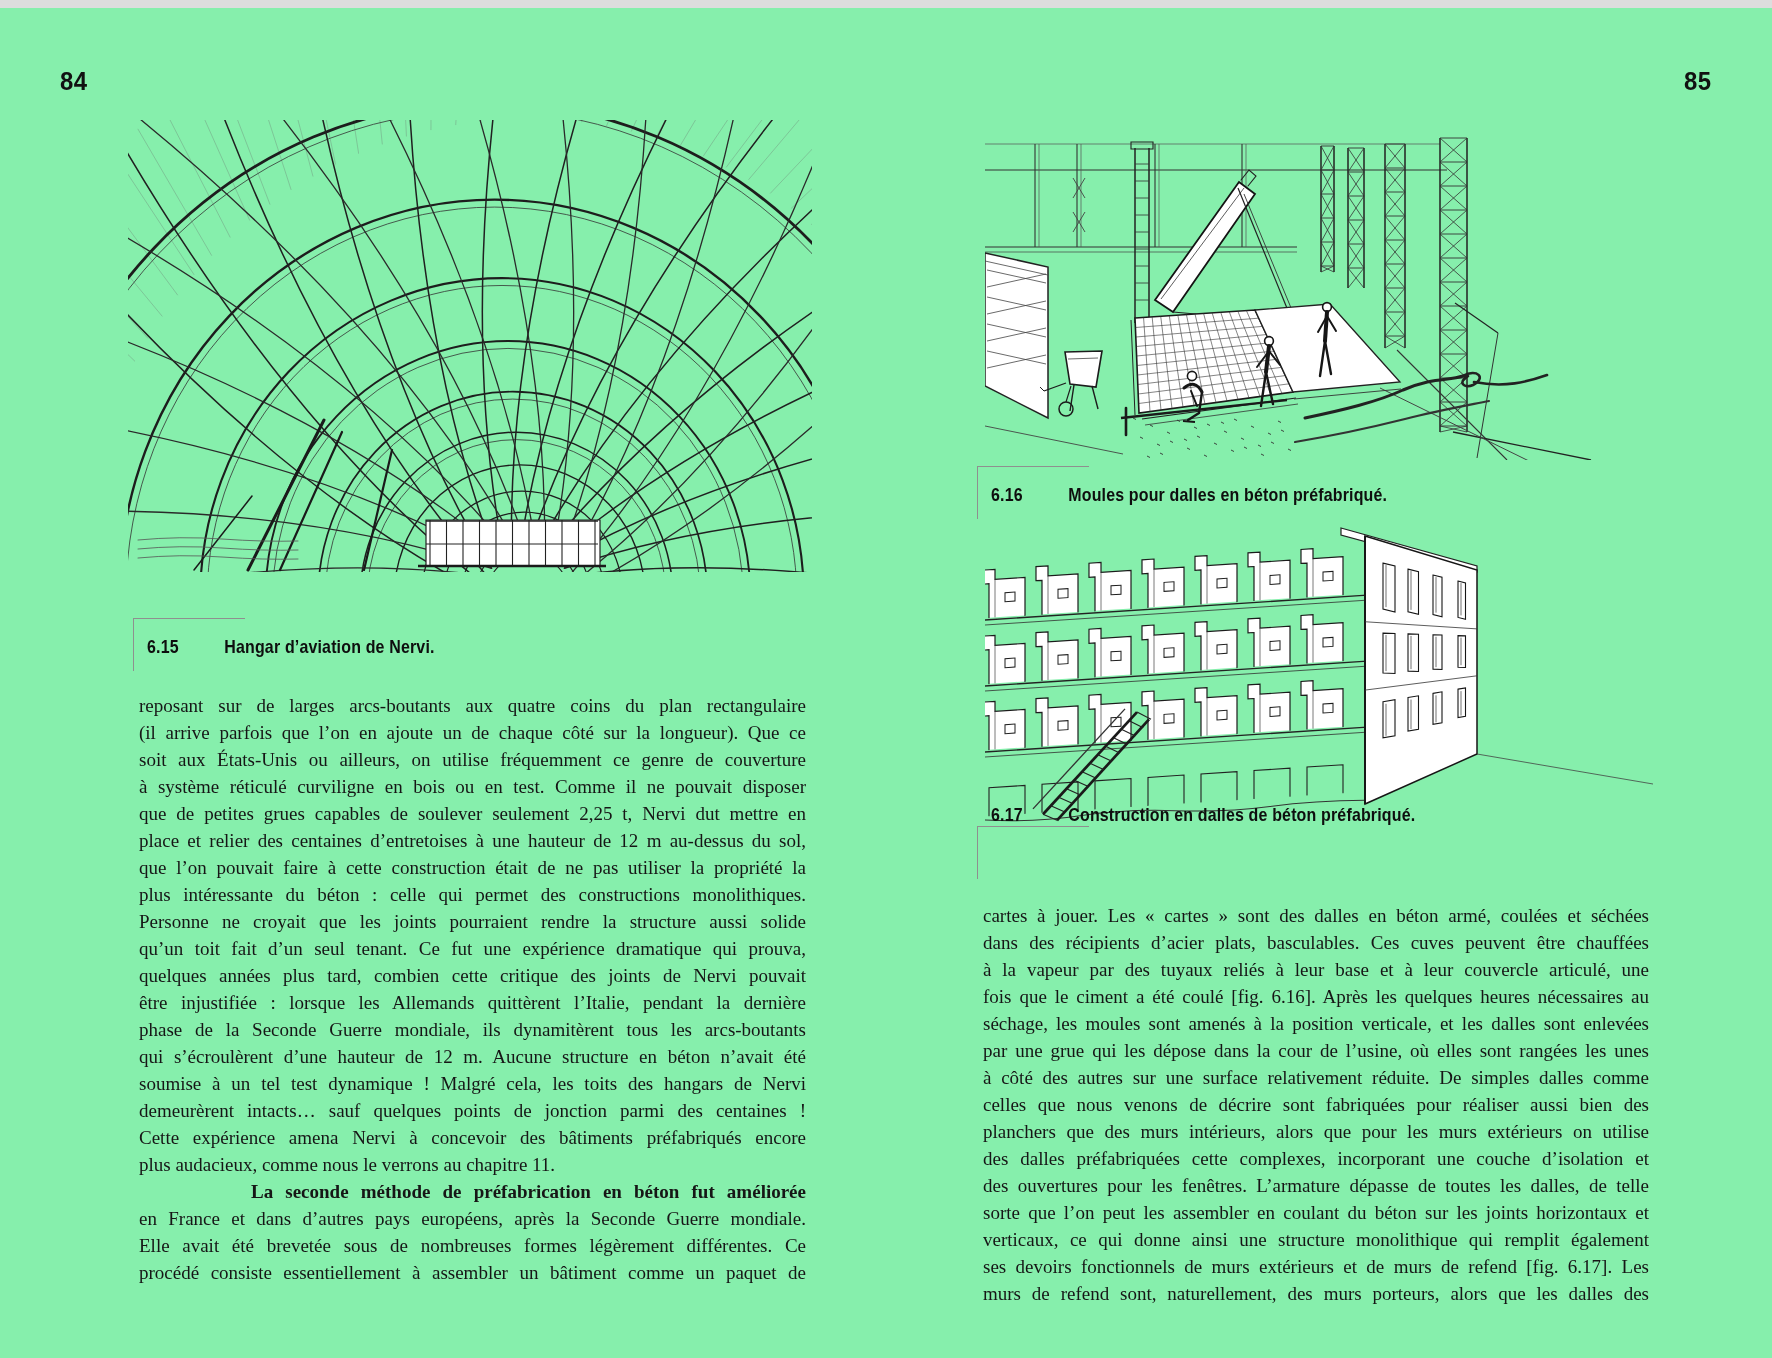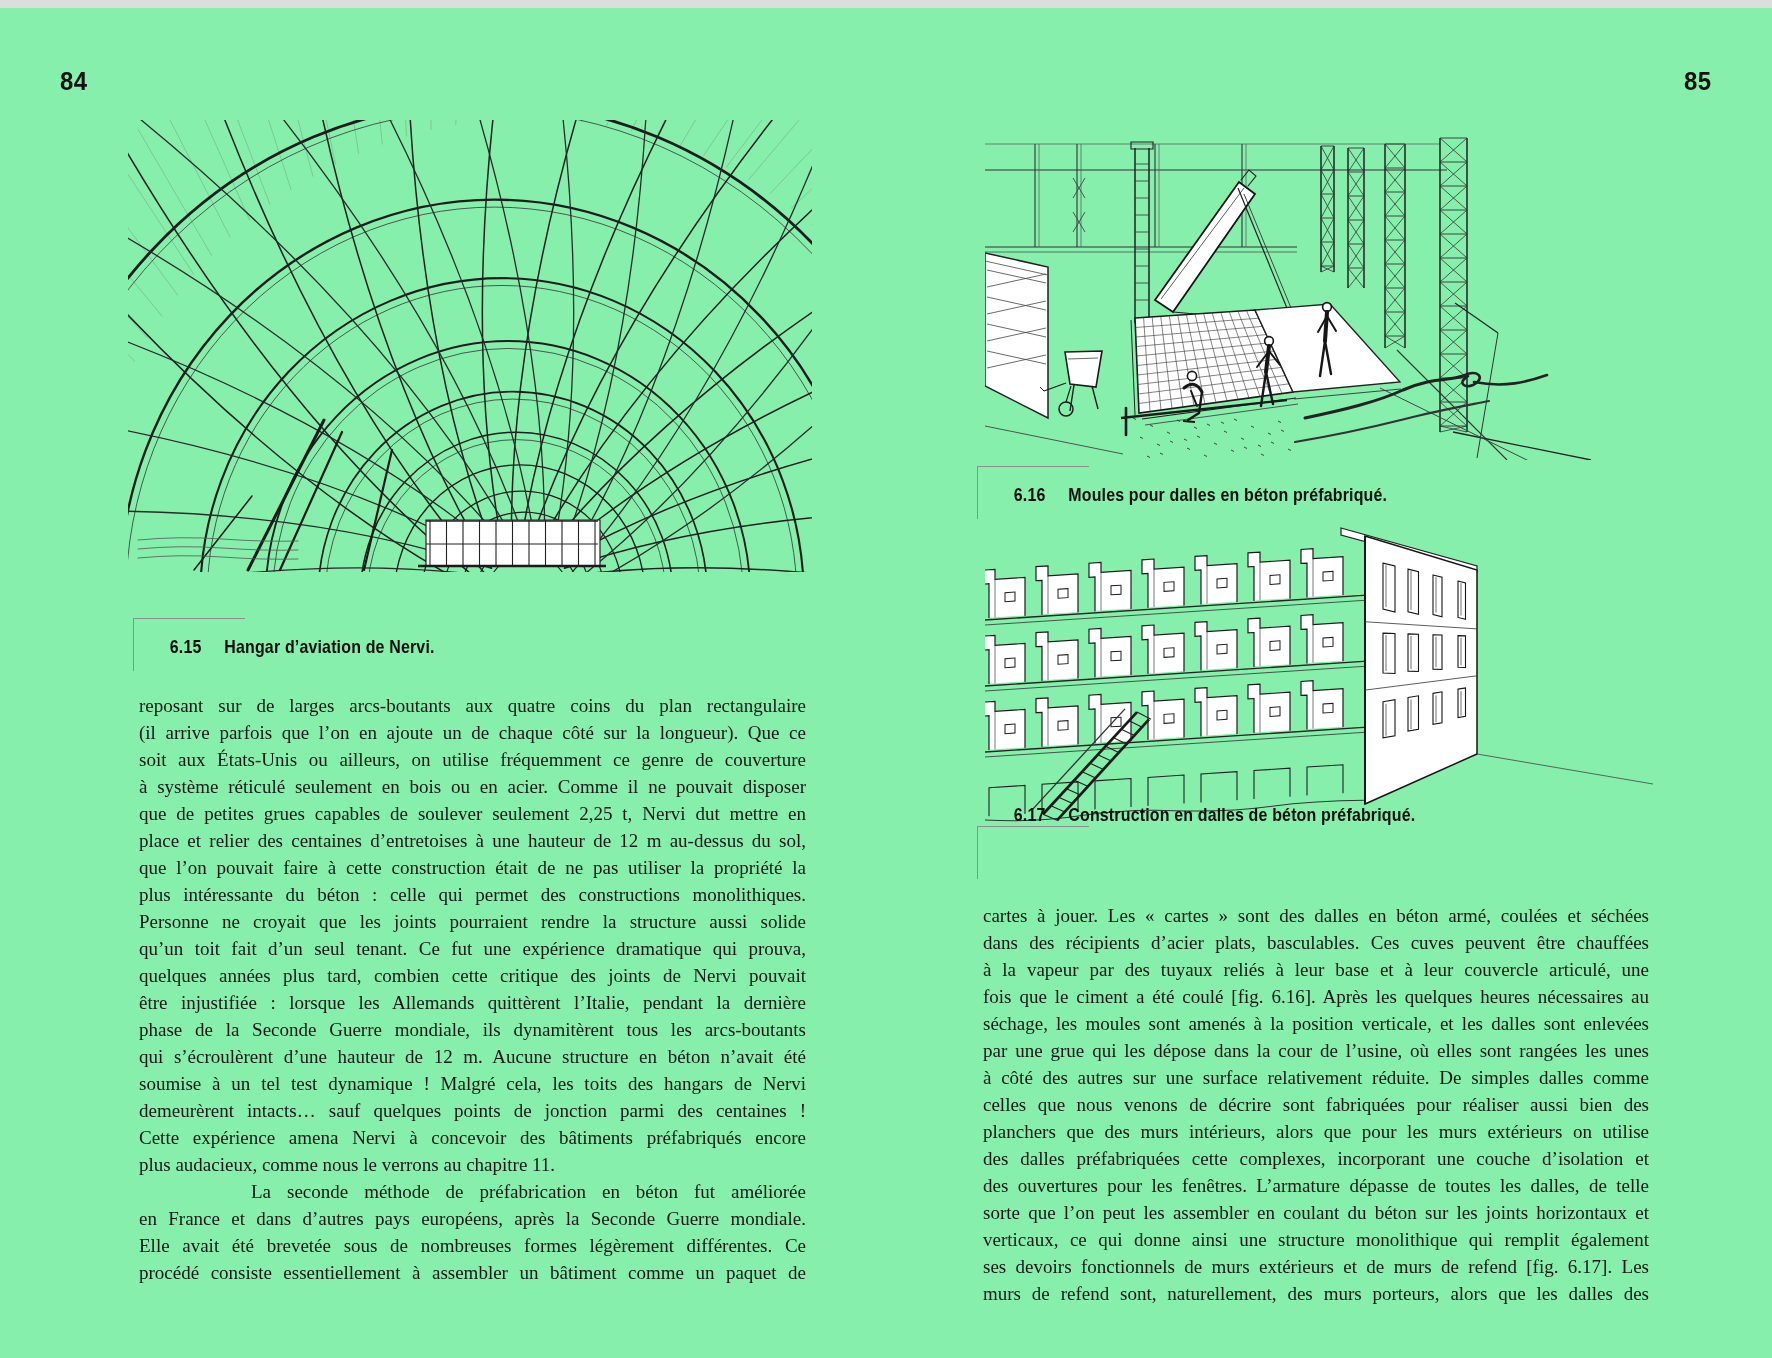--- a/index.html
+++ b/index.html
@@ -3,29 +3,29 @@
 <meta charset="utf-8">
 <style>
   html,body{margin:0;padding:0;background:#ddd;}
   .spread{position:relative;width:1772px;height:1358px;background:#86efac;margin:8px auto;overflow:hidden;padding-left:24px;}
   .page{position:absolute;inset:0;}
   .pagenum{position:absolute;font:bold 26px "Liberation Sans",sans-serif;color:#111;
            transform:scaleX(.92);transform-origin:0 0;letter-spacing:.5px;}
   .figbox{position:absolute;}
   .figbox svg{width:100%;height:100%;display:block;}
   .cap-bracket{position:absolute;border-top:1.5px solid #8f8f8f;border-left:1.5px solid #8f8f8f;}
-  .caption{position:absolute;white-space:nowrap;text-align:center;}
+  .caption{position:absolute;white-space:nowrap;}
   .cap-inner{display:inline-block;transform:scaleX(.84);transform-origin:0 50%;
              font:bold 19px "Liberation Sans",sans-serif;color:#0e0e0e;letter-spacing:.2px;}
   .cap-num{display:inline-block;width:92px;}
   .body{position:absolute;}
   .bl{height:27px;line-height:27px;font:19px "Liberation Serif",serif;color:#161616;
       text-align:justify;text-align-last:justify;overflow:visible;white-space:nowrap;}
   .bl.end{text-align-last:left;}
-  .bl.indent{padding-left:112px;}
+  .bl.indent{padding-left:112px;font-weight:bold;}
 </style>
 </head>
 <body>
 
 <div class="spread">
 
   <div class="page">
     <div class="pagenum" style="left:60px;top:58px;">84</div>
 
     <div class="figbox" style="left:128px;top:112px;width:684px;height:452px;">
@@ -165,21 +165,21 @@
 
     <div class="cap-bracket" style="left:133px;top:610px;width:111px;height:52px;"></div>
     <div class="caption" style="left:147px;top:628px;">
       <span class="cap-inner"><span class="cap-num">6.15</span><span>Hangar d’aviation de Nervi.</span></span>
     </div>
 
     <div class="body" style="left:139px;top:687px;width:667px;">
         <div class="bl">reposant sur de larges arcs-boutants aux quatre coins du plan rectangulaire</div>
         <div class="bl">(il arrive parfois que l’on en ajoute un de chaque côté sur la longueur). Que ce</div>
         <div class="bl">soit aux États-Unis ou ailleurs, on utilise fréquemment ce genre de couverture</div>
-        <div class="bl">à système réticulé seulement en bois ou en acier. Comme il ne pouvait disposer</div>
+        <div class="bl">à système réticulé curviligne en bois ou en test. Comme il ne pouvait disposer</div>
         <div class="bl">que de petites grues capables de soulever seulement 2,25 t, Nervi dut mettre en</div>
         <div class="bl">place et relier des centaines d’entretoises à une hauteur de 12 m au-dessus du sol,</div>
         <div class="bl">que l’on pouvait faire à cette construction était de ne pas utiliser la propriété la</div>
         <div class="bl">plus intéressante du béton : celle qui permet des constructions monolithiques.</div>
         <div class="bl">Personne ne croyait que les joints pourraient rendre la structure aussi solide</div>
         <div class="bl">qu’un toit fait d’un seul tenant. Ce fut une expérience dramatique qui prouva,</div>
         <div class="bl">quelques années plus tard, combien cette critique des joints de Nervi pouvait</div>
         <div class="bl">être injustifiée : lorsque les Allemands quittèrent l’Italie, pendant la dernière</div>
         <div class="bl">phase de la Seconde Guerre mondiale, ils dynamitèrent tous les arcs-boutants</div>
         <div class="bl">qui s’écroulèrent d’une hauteur de 12 m. Aucune structure en béton n’avait été</div>

